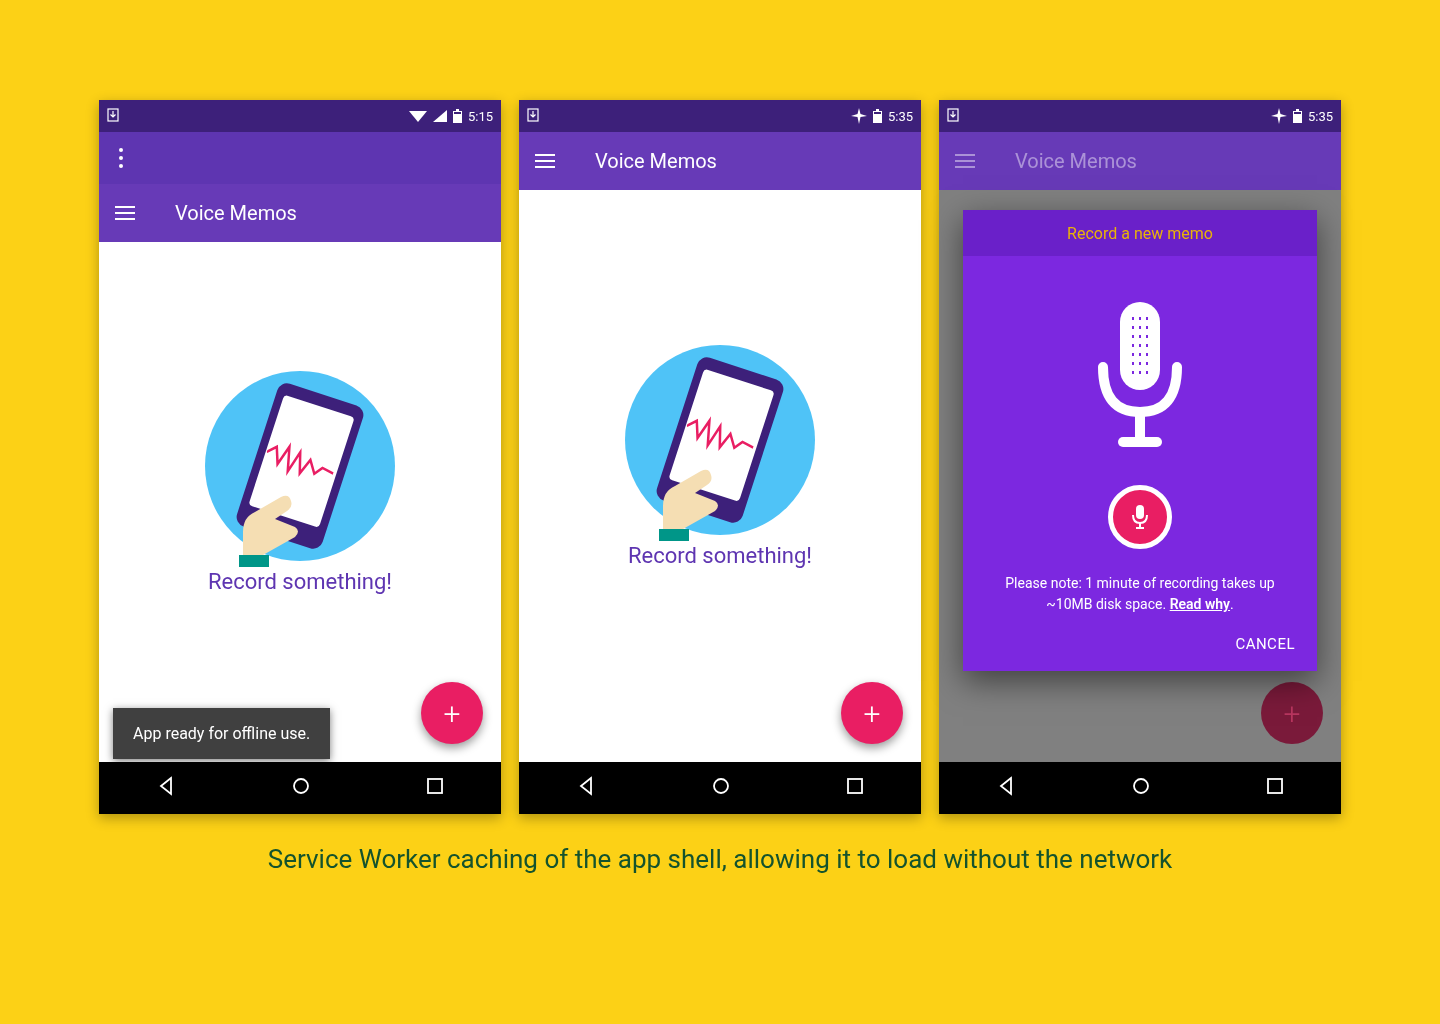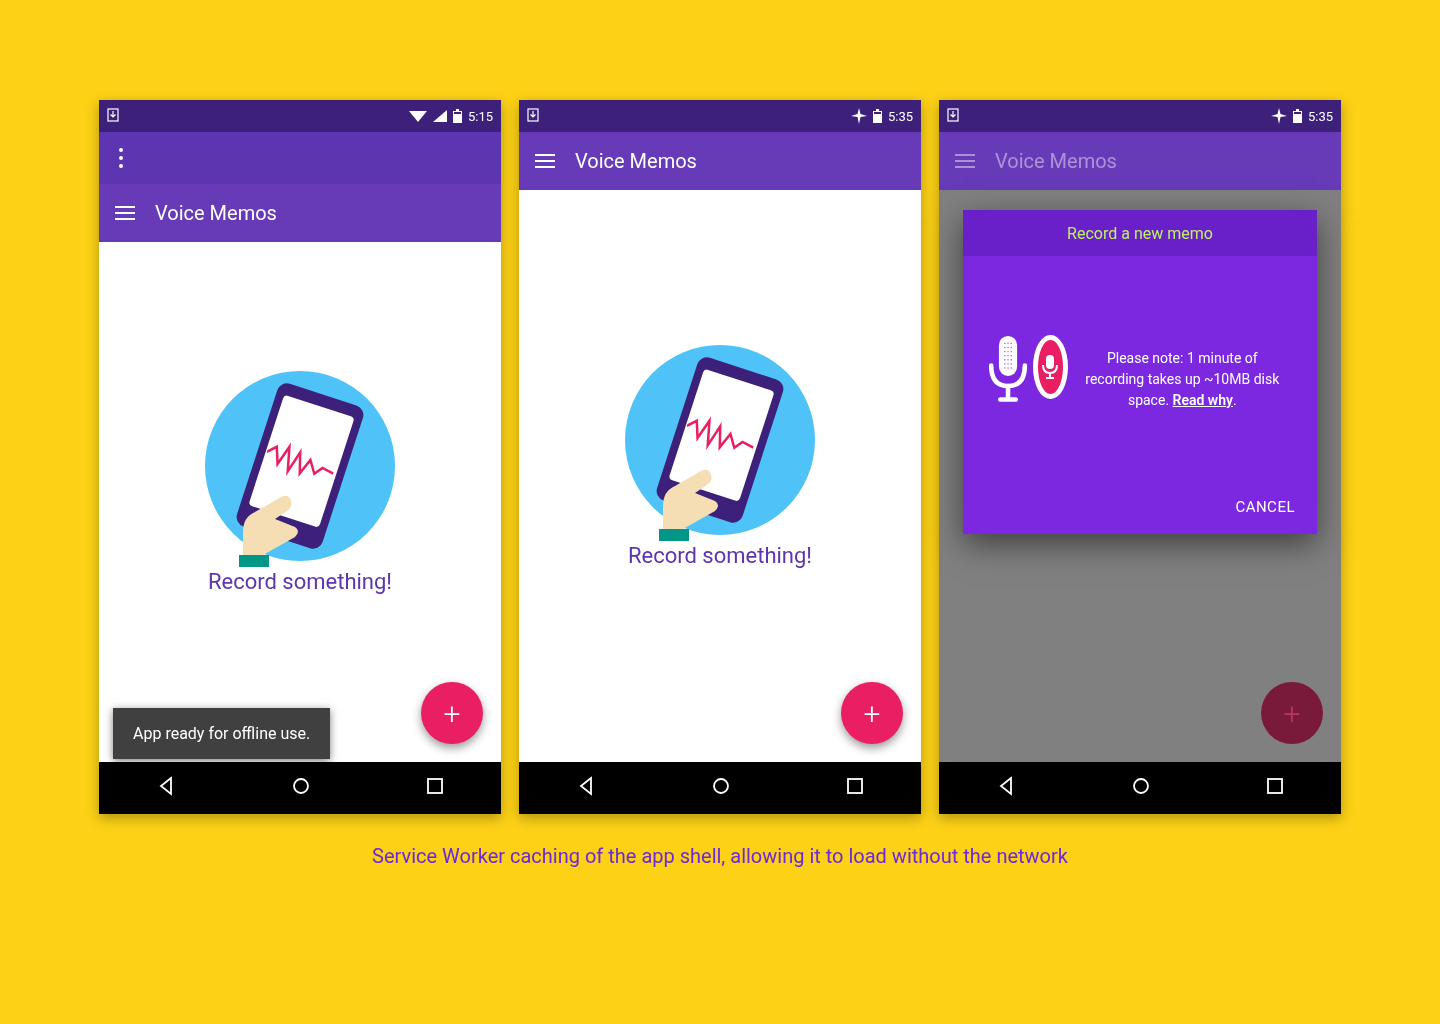--- a/index.html
+++ b/index.html
@@ -71,20 +71,21 @@
 .kebab { color: #fff; padding: 0 6px 0 12px; font-size: 20px; line-height: 6px; display:flex; flex-direction:column; gap:4px;}
 .kebab span{width:4px;height:4px;background:#fff;border-radius:50%;}
 
 .app-bar {
   height: 58px;
   background: #673ab7;
   display: flex;
   align-items: center;
   padding: 0 16px;
   color: #fff;
+  gap: 20px;
 }
 .app-bar.dim { background: #673ab7; color: rgba(255,255,255,0.45); }
 .hamburger { display:flex; flex-direction:column; gap:4px; margin-right: 20px;}
 .hamburger span{ width:20px; height:2px; background:currentColor;}
 .app-title { font-size: 20px; font-weight: 400; }
 
 .content {
   flex: 1;
   background: #fff;
   position: relative;
@@ -136,42 +137,42 @@
 .modal {
   position:absolute;
   top: 20px; left: 24px; right: 24px;
   background:#7c28e0;
   display:flex; flex-direction:column;
   box-shadow: 0 10px 30px rgba(0,0,0,0.5);
 }
 .modal-header{
   height:46px; background:#6a20c9;
   display:flex; align-items:center; justify-content:center;
-  color:#bef264; font-size:16px;
+  color:#eab308; font-size:16px;
 }
 .modal-body{
-  padding: 24px 20px 0 20px;
-  display:flex; flex-direction:row; align-items:center;
+  padding: 31px 20px 0 20px;
+  display:flex; flex-direction:column; align-items:center;
 }
 .mic-icon{ margin: 10px 0 28px 0; }
 .record-btn{
   width:64px; height:64px; border-radius:50%;
   background:#e91e63; border:5px solid #fff;
   display:flex; align-items:center; justify-content:center;
   margin-bottom: 24px;
 }
 .modal-note{ color:#fff; font-size:14px; text-align:center; line-height:1.5; padding: 0 10px;}
 .modal-note a{ color:#fff; text-decoration:underline; font-weight:600;}
 .modal-actions{ display:flex; justify-content:flex-end; padding: 20px 22px 18px; }
 .modal-cancel{ color:#fff; font-size:15px; letter-spacing:0.5px; }
 
 .caption {
   margin-top: 30px;
-  font-size: 20px;
-  color: #6d28d9;
+  font-size: 26px;
+  color: #14532d;
   text-align: left;
   padding: 0 40px;
 }
 </style>
 </head>
 <body>
 
 <div class="phones-row">
 
   <div class="phone">

